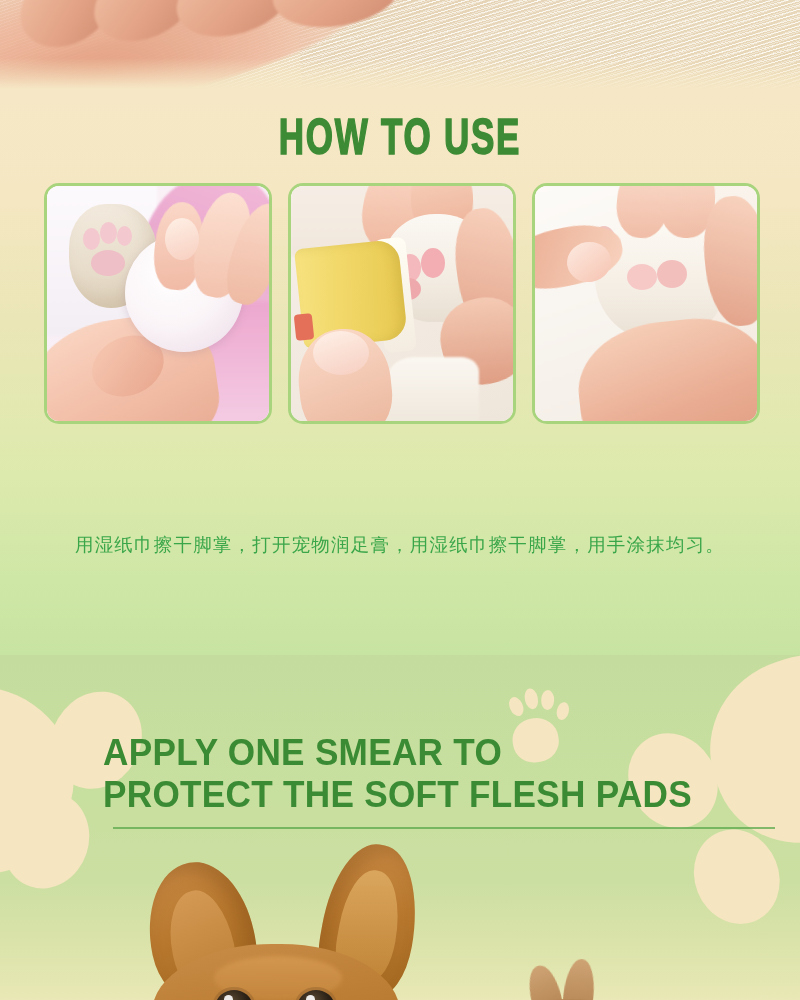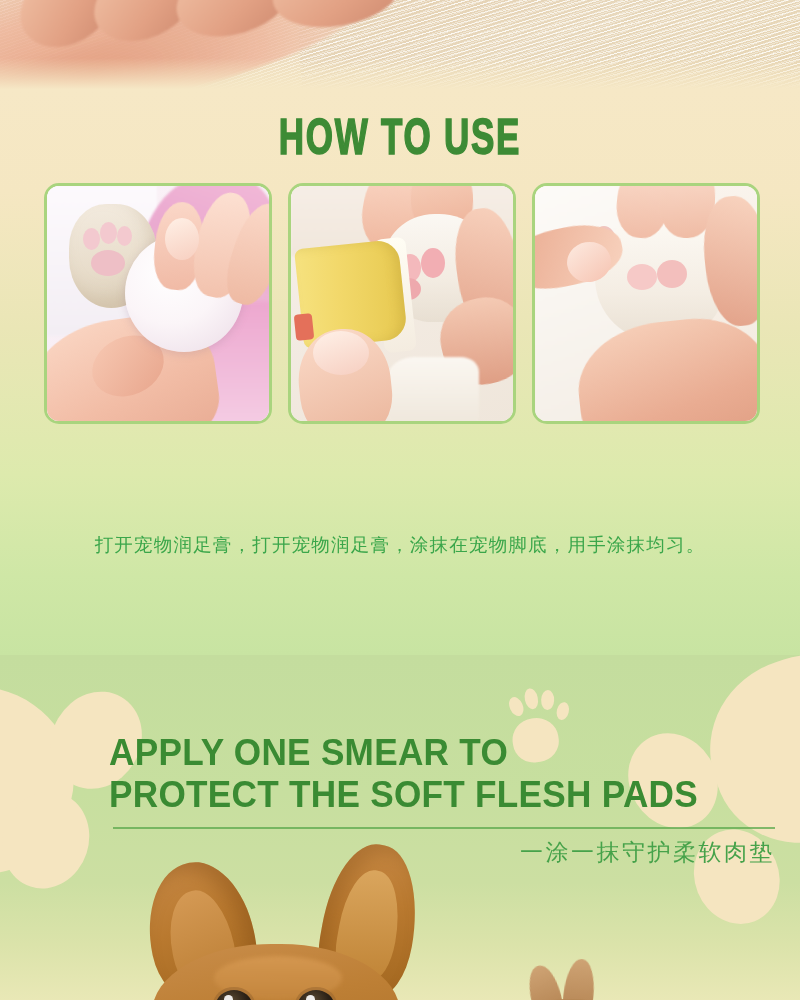--- a/index.html
+++ b/index.html
@@ -223,21 +223,21 @@
 
   
   .pawS{left:505px;top:32px;width:76px;height:82px;transform:rotate(-8deg);}
   .pawS .heel{left:6px;top:30px;width:46px;height:44px;}
   .pawS .d1{left:8px;top:6px;width:13px;height:20px;transform:rotate(-16deg);}
   .pawS .d2{left:24px;top:0px;width:13px;height:21px;transform:rotate(-4deg);}
   .pawS .d3{left:40px;top:4px;width:13px;height:20px;transform:rotate(10deg);}
   .pawS .d4{left:54px;top:18px;width:12px;height:18px;transform:rotate(22deg);}
 
   .apply-heading{
-    position:absolute;left:109px;top:77px;width:660px;color:#3a8b33;
+    position:absolute;left:103px;top:77px;width:660px;color:#3a8b33;
   }
   .apply-heading .h{
     font-weight:700;font-size:37px;line-height:42px;letter-spacing:.3px;
     transform:scaleX(.95);transform-origin:left center;
   }
   .rule{
     position:absolute;left:113px;top:172px;width:662px;height:2px;background:#5aa84c;opacity:.75;
   }
   .apply-cn{
     position:absolute;left:113px;top:182px;width:662px;text-align:right;
@@ -372,21 +372,21 @@
           <div class="finger g1"></div>
           <div class="g1nail"></div>
           <div class="fuzz"></div>
           <div class="palm"></div>
         </div>
       </div>
 
     </div>
 
 
-    <div class="cn-line">打开宠物润足膏，打开宠物润足膏，涂抹在宠物脚底，用手涂抹均习。</div>
+    <div class="cn-line">用湿纸巾擦干脚掌，打开宠物润足膏，用湿纸巾擦干脚掌，用手涂抹均习。</div>
   </div>
 
   <div class="apply-section">
 
     <div class="paw-shape pawL">
       <span class="heel"></span>
       <span class="pd d1"></span>
       <span class="pd d2"></span>
 
     </div>
@@ -406,21 +406,20 @@
       <span class="pd d4"></span>
     </div>
 
     <div class="apply-heading">
       <div class="h">APPLY ONE SMEAR TO</div>
       <div class="h">PROTECT THE SOFT FLESH PADS</div>
     </div>
 
     <div class="rule"></div>
 
-    <div class="apply-cn">一涂一抹守护柔软肉垫</div>
 
     <div class="dog">
       <div class="ear earL"></div>
       <div class="ear earR"></div>
       <div class="earLin"></div>
       <div class="earRin"></div>
       <div class="head"></div>
       <div class="brow"></div>
       <div class="eye eyeL"></div>
       <div class="eye eyeR"></div>

